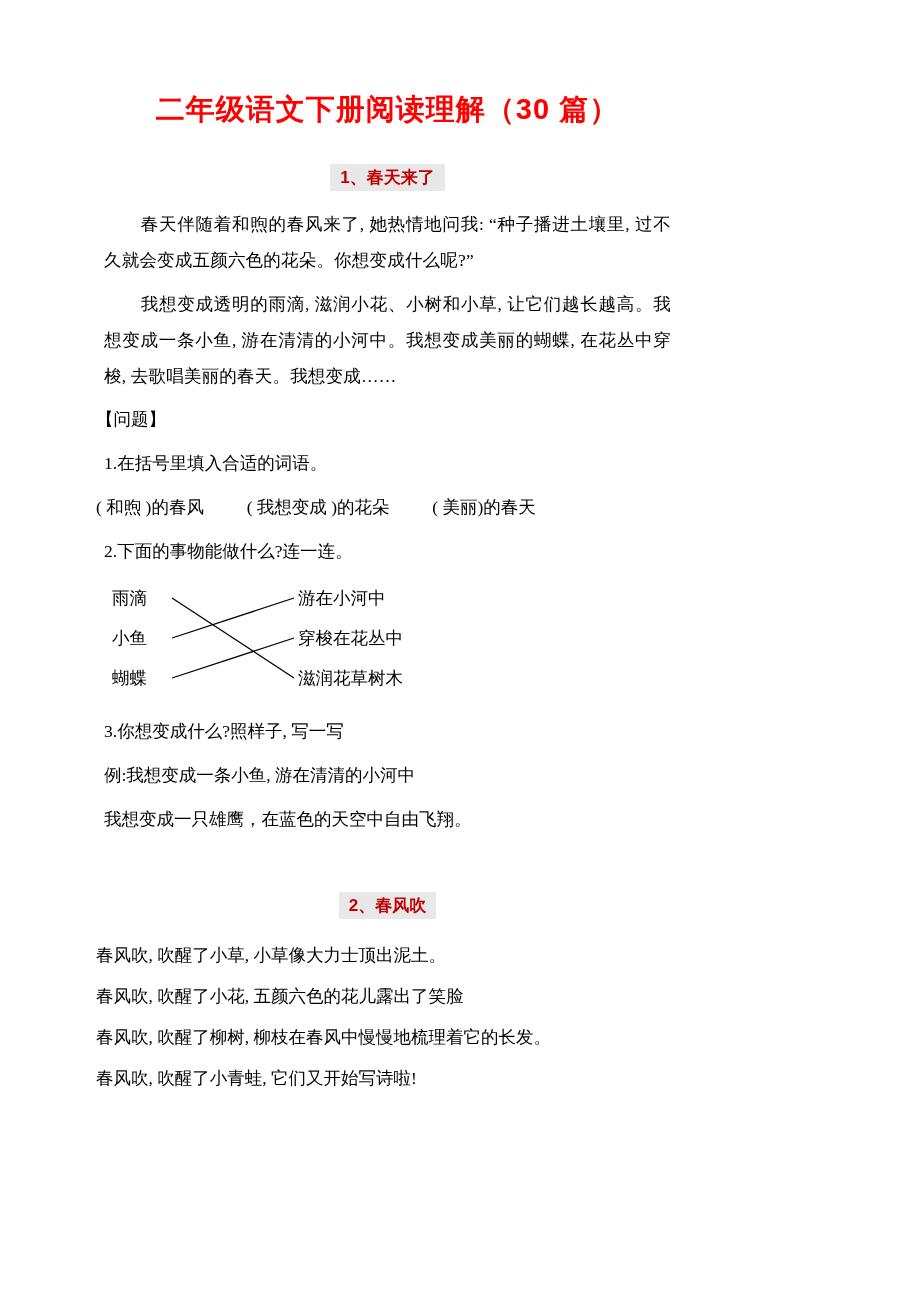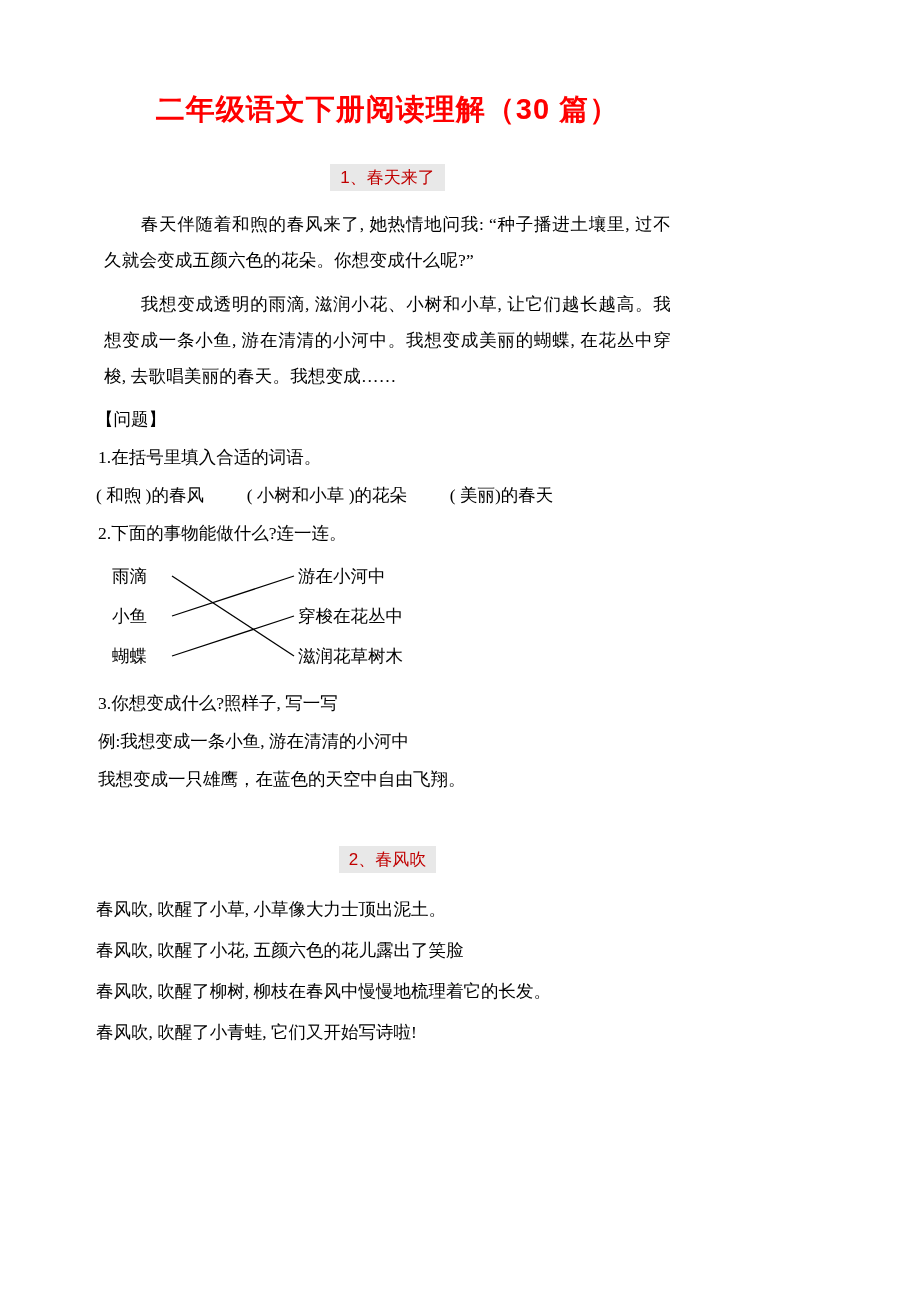--- a/index.html
+++ b/index.html
@@ -26,21 +26,21 @@
     text-align: center;
     color: #ff0000;
     font-size: 29px;
     font-weight: bold;
     letter-spacing: 1px;
     margin: 18px 0 34px 0;
     font-family: "Liberation Sans", "DejaVu Sans", sans-serif;
   }
   .section-head {
     font-size: 17px;
-    font-weight: normal;
+    font-weight: bold;
     color: #c00000;
     background: #e8e8e8;
     display: inline-block;
     padding: 2px 10px;
     font-family: "Liberation Sans", "DejaVu Sans", sans-serif;
   }
   .section-head-wrap {
     text-align: center;
     margin: 0 0 16px 0;
   }
@@ -55,21 +55,21 @@
     text-indent: 2.1em;
   }
   .q-label {
     font-size: 17.5px;
     line-height: 2.05;
     margin: 6px 0 0 0;
   }
   .q-item {
     font-size: 17.5px;
     line-height: 2.05;
-    margin: 2px;
+    margin: 8px;
   }
   .blank-row {
     font-size: 17.5px;
     line-height: 2.05;
     margin: 0;
   }
   .blank-row .gap { display: inline-block; width: 34px; }
   .match-area {
     position: relative;
     height: 128px;
@@ -122,21 +122,21 @@
   <p class="body-text indent">春天伴随着和煦的春风来了, 她热情地问我: “种子播进土壤里, 过不久就会变成五颜六色的花朵。你想变成什么呢?”</p>
   <p class="body-text indent">我想变成透明的雨滴, 滋润小花、小树和小草, 让它们越长越高。我想变成一条小鱼, 游在清清的小河中。我想变成美丽的蝴蝶, 在花丛中穿梭, 去歌唱美丽的春天。我想变成……</p>
 
   <p class="q-label">【问题】</p>
 
   <p class="q-item"><span>1.</span><span>在括号里填入合适的词语。</span></p>
 
   <p class="blank-row">
     <span>(&nbsp;<span>和煦</span>&nbsp;<span>)的春风</span></span>
     <span class="gap"></span>
-    <span>(&nbsp;<span>小树和小草</span>&nbsp;<span>)的花朵</span></span>
+    <span>(&nbsp;<span>我想变成</span>&nbsp;<span>)的花朵</span></span>
     <span class="gap"></span>
     <span>(&nbsp;<span>美丽</span><span>)的春天</span></span>
   </p>
 
   <p class="q-item"><span>2.</span><span>下面的事物能做什么?连一连。</span></p>
 
   <div class="match-area">
     <svg class="match-svg" viewBox="0 0 420 128" preserveAspectRatio="none">
       <line x1="60" y1="20" x2="182" y2="100" stroke="#000" stroke-width="1.3"></line>
       <line x1="60" y1="60" x2="182" y2="20" stroke="#000" stroke-width="1.3"></line>

